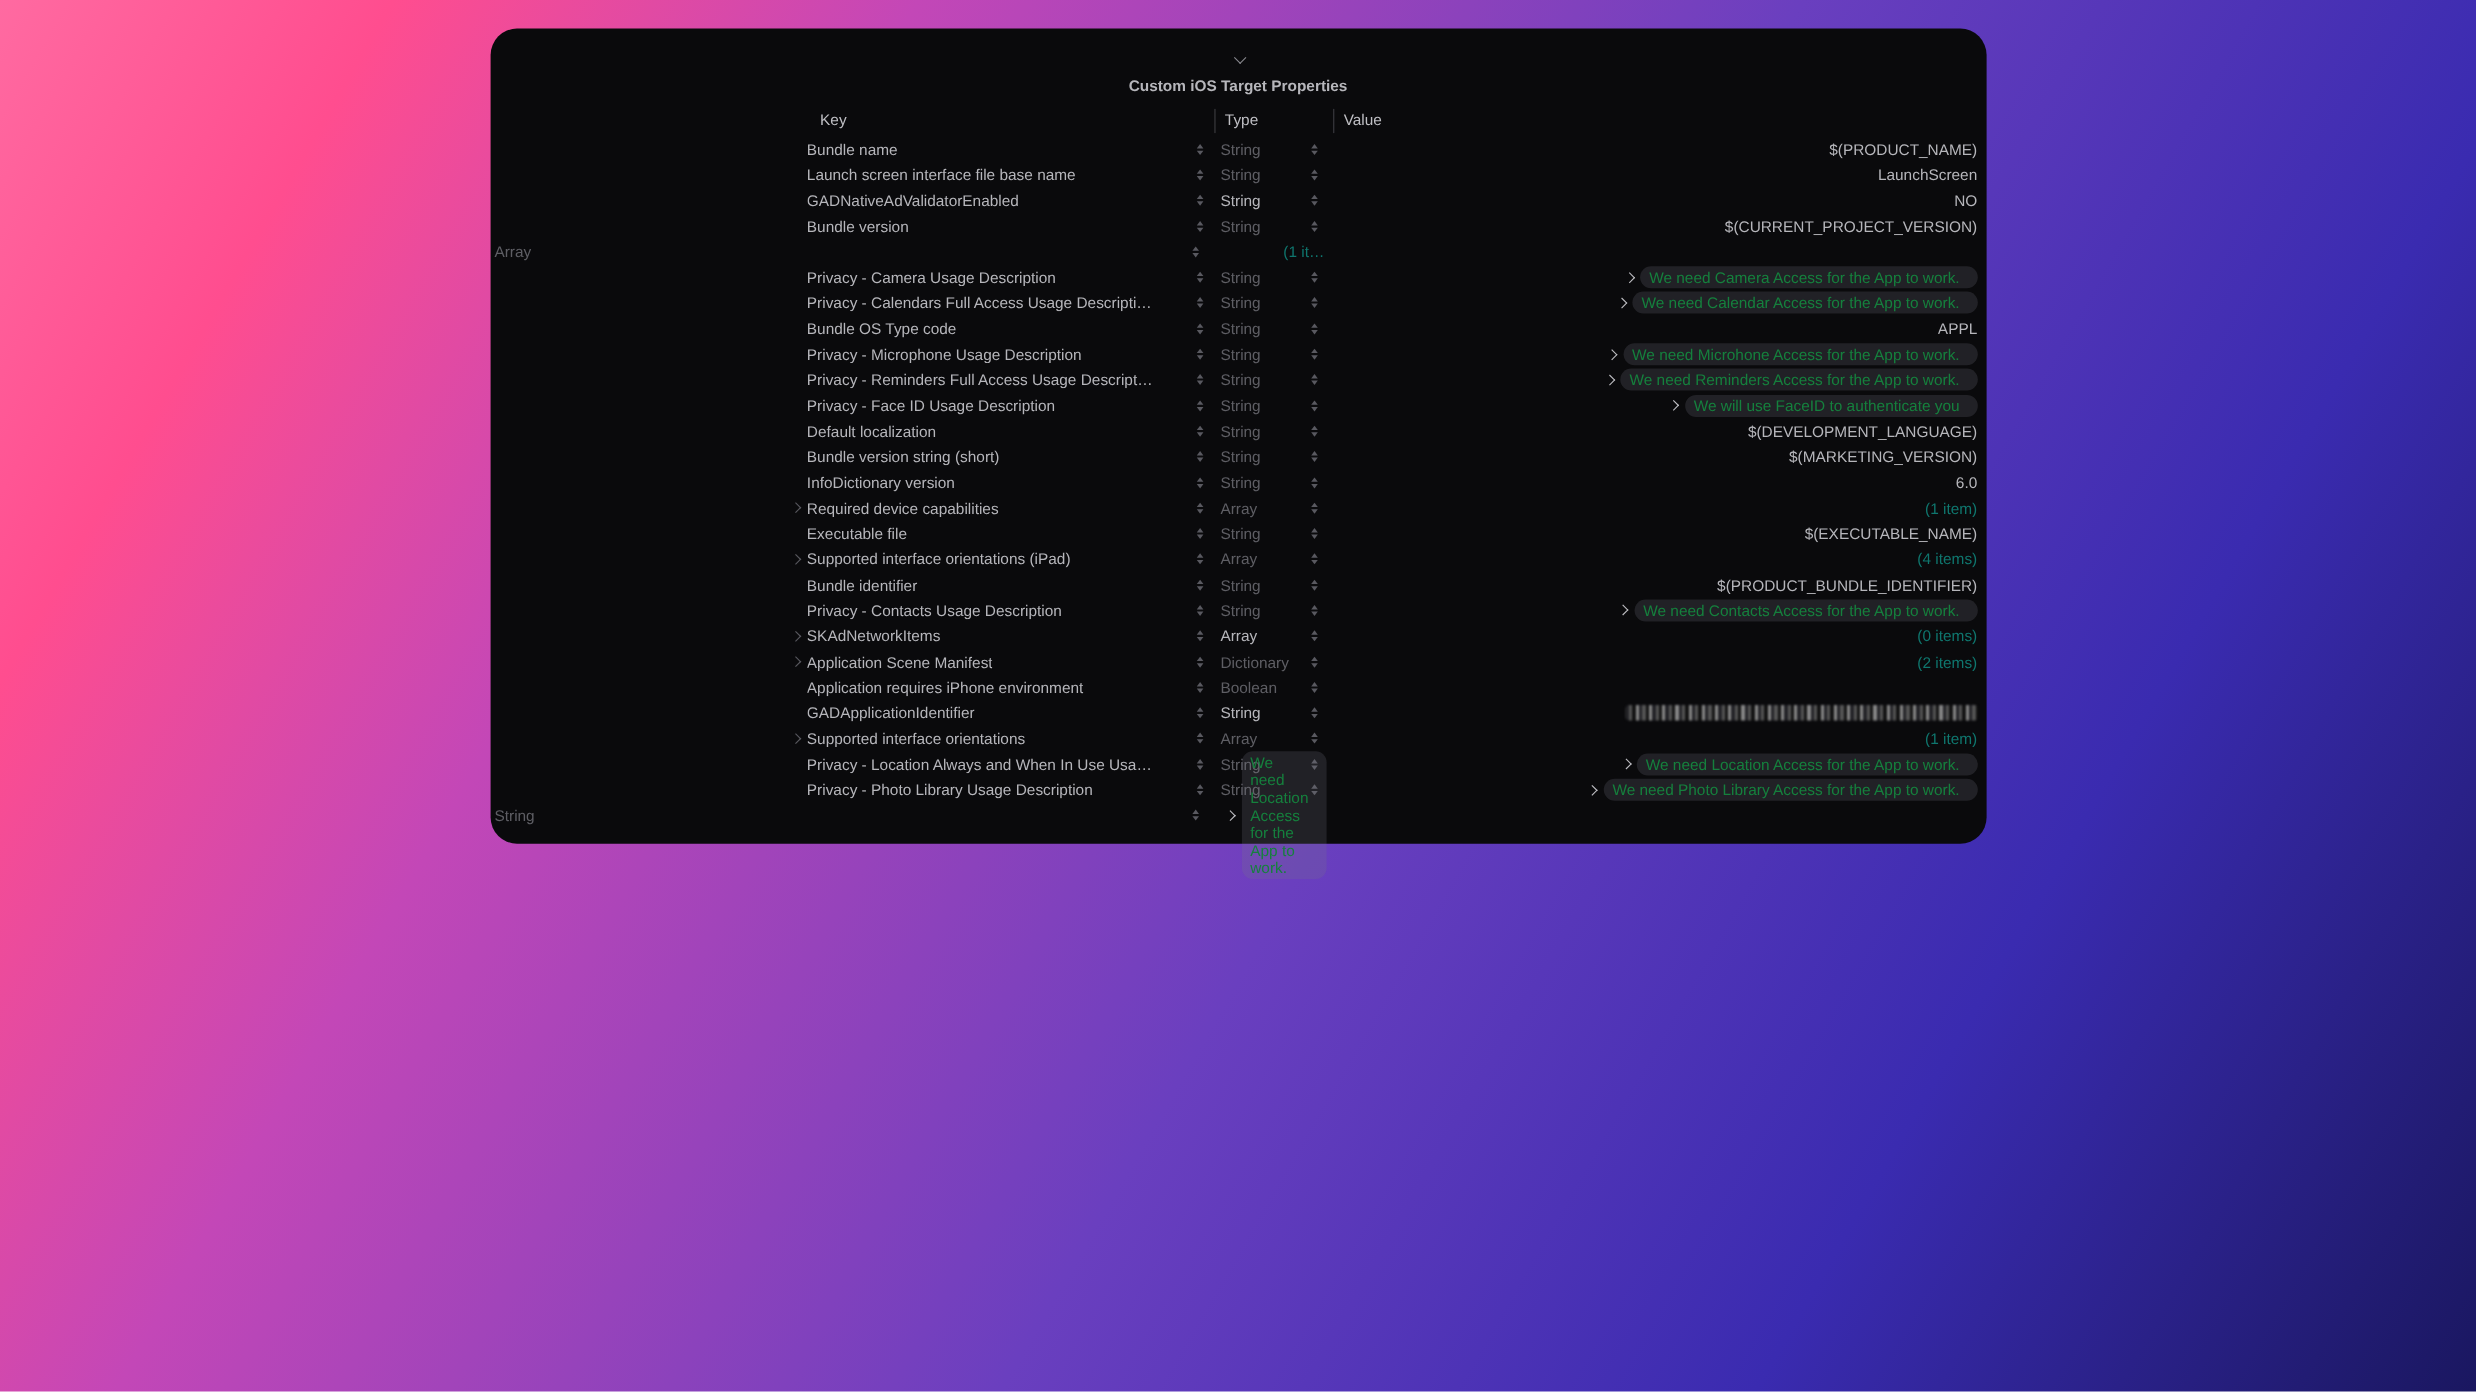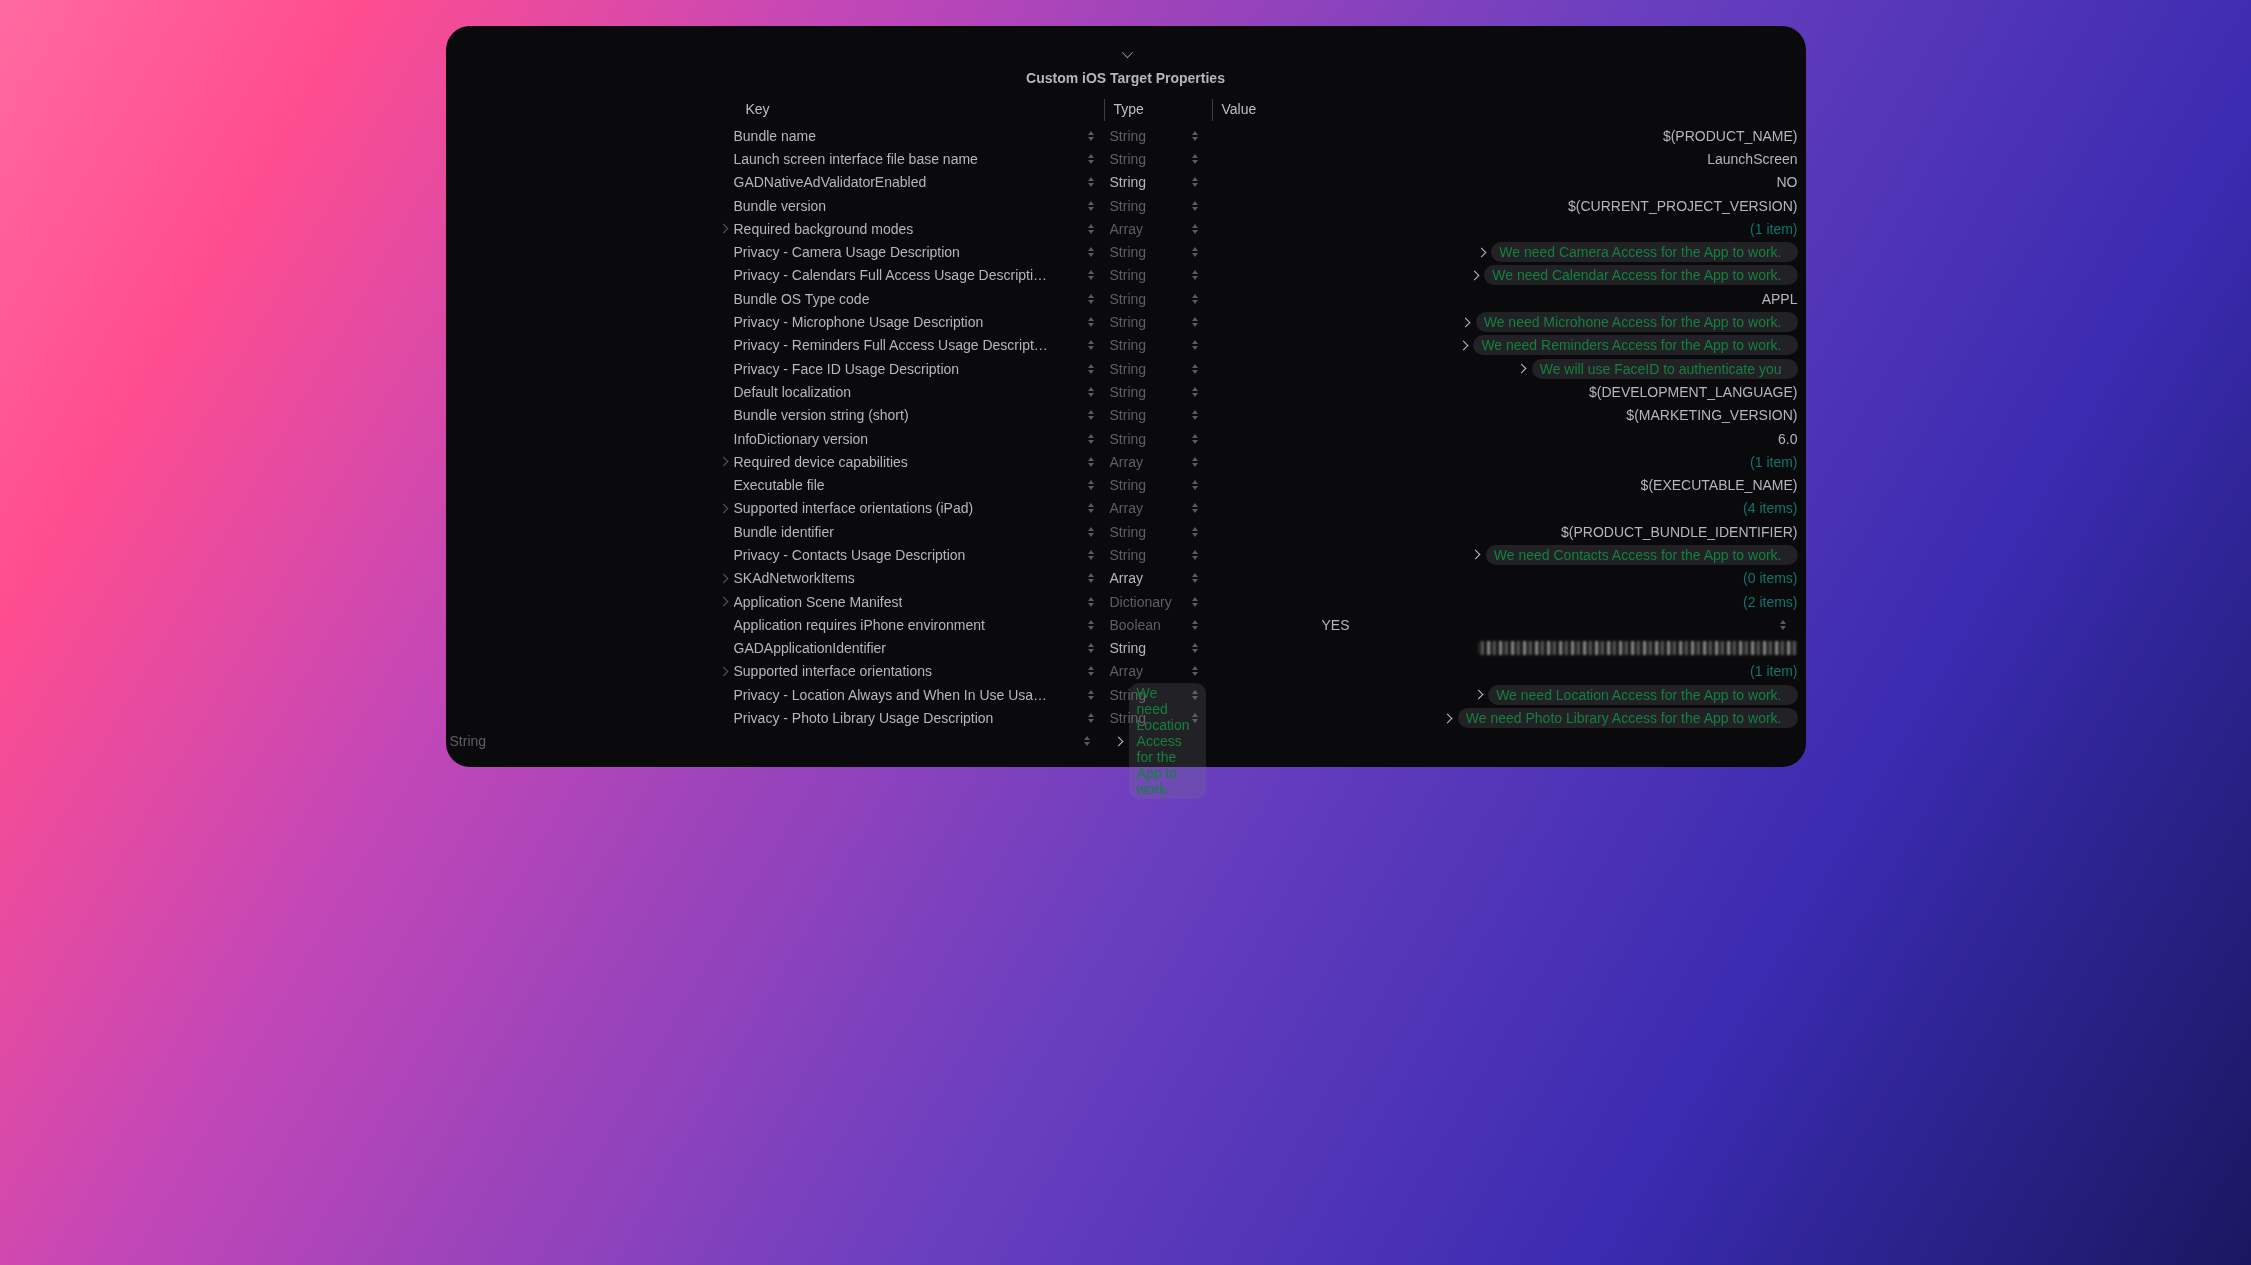--- a/index.html
+++ b/index.html
@@ -152,284 +152,277 @@
           <div class="type-cell">
             <span class="type-text type-dim">String</span>
             <span class="stepper"></span>
           </div>
           <div class="value-cell">
             <span class="value-chevron-slot"></span>
             <span class="value-text">$(CURRENT_PROJECT_VERSION)</span>
           </div>
         </div>
         <div class="row">
+          <div class="type-cell">
+            <span class="type-text type-dim">Array</span>
+            <span class="stepper"></span>
+          </div>
+          <div class="value-cell">
+            <span class="value-chevron-slot"></span>
+            <span class="value-text value-dim">(1 item)</span>
+          </div>
+        </div>
+        <div class="row">
+          <div class="key-cell">
+            <span class="expand-slot"></span>
+            <span class="key-text">Privacy - Camera Usage Description</span>
+            <span class="stepper"></span>
+          </div>
+          <div class="type-cell">
+            <span class="type-text type-dim">String</span>
+            <span class="stepper"></span>
+          </div>
+          <div class="value-cell">
+            <span class="value-chevron-slot">
+              <span class="chevron chevron-right chevron-right-light"></span>
+            </span>
+            <span class="hl">We need Camera Access for the App to work.</span>
+          </div>
+        </div>
+        <div class="row">
+          <div class="key-cell">
+            <span class="expand-slot"></span>
+            <span class="key-text">Privacy - Calendars Full Access Usage Descripti…</span>
+            <span class="stepper"></span>
+          </div>
+          <div class="type-cell">
+            <span class="type-text type-dim">String</span>
+            <span class="stepper"></span>
+          </div>
+          <div class="value-cell">
+            <span class="value-chevron-slot">
+              <span class="chevron chevron-right chevron-right-light"></span>
+            </span>
+            <span class="hl">We need Calendar Access for the App to work.</span>
+          </div>
+        </div>
+        <div class="row">
+          <div class="key-cell">
+            <span class="expand-slot"></span>
+            <span class="key-text">Bundle OS Type code</span>
+            <span class="stepper"></span>
+          </div>
+          <div class="type-cell">
+            <span class="type-text type-dim">String</span>
+            <span class="stepper"></span>
+          </div>
+          <div class="value-cell">
+            <span class="value-chevron-slot"></span>
+            <span class="value-text">APPL</span>
+          </div>
+        </div>
+        <div class="row">
+          <div class="key-cell">
+            <span class="expand-slot"></span>
+            <span class="key-text">Privacy - Microphone Usage Description</span>
+            <span class="stepper"></span>
+          </div>
+          <div class="type-cell">
+            <span class="type-text type-dim">String</span>
+            <span class="stepper"></span>
+          </div>
+          <div class="value-cell">
+            <span class="value-chevron-slot">
+              <span class="chevron chevron-right chevron-right-light"></span>
+            </span>
+            <span class="hl">We need Microhone Access for the App to work.</span>
+          </div>
+        </div>
+        <div class="row">
+          <div class="key-cell">
+            <span class="expand-slot"></span>
+            <span class="key-text">Privacy - Reminders Full Access Usage Descript…</span>
+            <span class="stepper"></span>
+          </div>
+          <div class="type-cell">
+            <span class="type-text type-dim">String</span>
+            <span class="stepper"></span>
+          </div>
+          <div class="value-cell">
+            <span class="value-chevron-slot">
+              <span class="chevron chevron-right chevron-right-light"></span>
+            </span>
+            <span class="hl">We need Reminders Access for the App to work.</span>
+          </div>
+        </div>
+        <div class="row">
+          <div class="key-cell">
+            <span class="expand-slot"></span>
+            <span class="key-text">Privacy - Face ID Usage Description</span>
+            <span class="stepper"></span>
+          </div>
+          <div class="type-cell">
+            <span class="type-text type-dim">String</span>
+            <span class="stepper"></span>
+          </div>
+          <div class="value-cell">
+            <span class="value-chevron-slot">
+              <span class="chevron chevron-right chevron-right-light"></span>
+            </span>
+            <span class="hl">We will use FaceID to authenticate you</span>
+          </div>
+        </div>
+        <div class="row">
+          <div class="key-cell">
+            <span class="expand-slot"></span>
+            <span class="key-text">Default localization</span>
+            <span class="stepper"></span>
+          </div>
+          <div class="type-cell">
+            <span class="type-text type-dim">String</span>
+            <span class="stepper"></span>
+          </div>
+          <div class="value-cell">
+            <span class="value-chevron-slot"></span>
+            <span class="value-text">$(DEVELOPMENT_LANGUAGE)</span>
+          </div>
+        </div>
+        <div class="row">
+          <div class="key-cell">
+            <span class="expand-slot"></span>
+            <span class="key-text">Bundle version string (short)</span>
+            <span class="stepper"></span>
+          </div>
+          <div class="type-cell">
+            <span class="type-text type-dim">String</span>
+            <span class="stepper"></span>
+          </div>
+          <div class="value-cell">
+            <span class="value-chevron-slot"></span>
+            <span class="value-text">$(MARKETING_VERSION)</span>
+          </div>
+        </div>
+        <div class="row">
+          <div class="key-cell">
+            <span class="expand-slot"></span>
+            <span class="key-text">InfoDictionary version</span>
+            <span class="stepper"></span>
+          </div>
+          <div class="type-cell">
+            <span class="type-text type-dim">String</span>
+            <span class="stepper"></span>
+          </div>
+          <div class="value-cell">
+            <span class="value-chevron-slot"></span>
+            <span class="value-text">6.0</span>
+          </div>
+        </div>
+        <div class="row">
           <div class="key-cell">
             <span class="expand-slot">
               <span class="chevron chevron-right"></span>
             </span>
-            <span class="key-text">Required background modes</span>
+            <span class="key-text">Required device capabilities</span>
             <span class="stepper"></span>
           </div>
           <div class="type-cell">
             <span class="type-text type-dim">Array</span>
             <span class="stepper"></span>
           </div>
           <div class="value-cell">
             <span class="value-chevron-slot"></span>
             <span class="value-text value-dim">(1 item)</span>
           </div>
         </div>
         <div class="row">
           <div class="key-cell">
             <span class="expand-slot"></span>
-            <span class="key-text">Privacy - Camera Usage Description</span>
-            <span class="stepper"></span>
-          </div>
-          <div class="type-cell">
-            <span class="type-text type-dim">String</span>
-            <span class="stepper"></span>
-          </div>
-          <div class="value-cell">
-            <span class="value-chevron-slot">
-              <span class="chevron chevron-right chevron-right-light"></span>
-            </span>
-            <span class="hl">We need Camera Access for the App to work.</span>
-          </div>
-        </div>
-        <div class="row">
-          <div class="key-cell">
-            <span class="expand-slot"></span>
-            <span class="key-text">Privacy - Calendars Full Access Usage Descripti…</span>
-            <span class="stepper"></span>
-          </div>
-          <div class="type-cell">
-            <span class="type-text type-dim">String</span>
-            <span class="stepper"></span>
-          </div>
-          <div class="value-cell">
-            <span class="value-chevron-slot">
-              <span class="chevron chevron-right chevron-right-light"></span>
-            </span>
-            <span class="hl">We need Calendar Access for the App to work.</span>
-          </div>
-        </div>
-        <div class="row">
-          <div class="key-cell">
-            <span class="expand-slot"></span>
-            <span class="key-text">Bundle OS Type code</span>
-            <span class="stepper"></span>
-          </div>
-          <div class="type-cell">
-            <span class="type-text type-dim">String</span>
-            <span class="stepper"></span>
-          </div>
-          <div class="value-cell">
-            <span class="value-chevron-slot"></span>
-            <span class="value-text">APPL</span>
-          </div>
-        </div>
-        <div class="row">
-          <div class="key-cell">
-            <span class="expand-slot"></span>
-            <span class="key-text">Privacy - Microphone Usage Description</span>
-            <span class="stepper"></span>
-          </div>
-          <div class="type-cell">
-            <span class="type-text type-dim">String</span>
-            <span class="stepper"></span>
-          </div>
-          <div class="value-cell">
-            <span class="value-chevron-slot">
-              <span class="chevron chevron-right chevron-right-light"></span>
-            </span>
-            <span class="hl">We need Microhone Access for the App to work.</span>
-          </div>
-        </div>
-        <div class="row">
-          <div class="key-cell">
-            <span class="expand-slot"></span>
-            <span class="key-text">Privacy - Reminders Full Access Usage Descript…</span>
-            <span class="stepper"></span>
-          </div>
-          <div class="type-cell">
-            <span class="type-text type-dim">String</span>
-            <span class="stepper"></span>
-          </div>
-          <div class="value-cell">
-            <span class="value-chevron-slot">
-              <span class="chevron chevron-right chevron-right-light"></span>
-            </span>
-            <span class="hl">We need Reminders Access for the App to work.</span>
-          </div>
-        </div>
-        <div class="row">
-          <div class="key-cell">
-            <span class="expand-slot"></span>
-            <span class="key-text">Privacy - Face ID Usage Description</span>
-            <span class="stepper"></span>
-          </div>
-          <div class="type-cell">
-            <span class="type-text type-dim">String</span>
-            <span class="stepper"></span>
-          </div>
-          <div class="value-cell">
-            <span class="value-chevron-slot">
-              <span class="chevron chevron-right chevron-right-light"></span>
-            </span>
-            <span class="hl">We will use FaceID to authenticate you</span>
-          </div>
-        </div>
-        <div class="row">
-          <div class="key-cell">
-            <span class="expand-slot"></span>
-            <span class="key-text">Default localization</span>
-            <span class="stepper"></span>
-          </div>
-          <div class="type-cell">
-            <span class="type-text type-dim">String</span>
-            <span class="stepper"></span>
-          </div>
-          <div class="value-cell">
-            <span class="value-chevron-slot"></span>
-            <span class="value-text">$(DEVELOPMENT_LANGUAGE)</span>
-          </div>
-        </div>
-        <div class="row">
-          <div class="key-cell">
-            <span class="expand-slot"></span>
-            <span class="key-text">Bundle version string (short)</span>
-            <span class="stepper"></span>
-          </div>
-          <div class="type-cell">
-            <span class="type-text type-dim">String</span>
-            <span class="stepper"></span>
-          </div>
-          <div class="value-cell">
-            <span class="value-chevron-slot"></span>
-            <span class="value-text">$(MARKETING_VERSION)</span>
-          </div>
-        </div>
-        <div class="row">
-          <div class="key-cell">
-            <span class="expand-slot"></span>
-            <span class="key-text">InfoDictionary version</span>
-            <span class="stepper"></span>
-          </div>
-          <div class="type-cell">
-            <span class="type-text type-dim">String</span>
-            <span class="stepper"></span>
-          </div>
-          <div class="value-cell">
-            <span class="value-chevron-slot"></span>
-            <span class="value-text">6.0</span>
+            <span class="key-text">Executable file</span>
+            <span class="stepper"></span>
+          </div>
+          <div class="type-cell">
+            <span class="type-text type-dim">String</span>
+            <span class="stepper"></span>
+          </div>
+          <div class="value-cell">
+            <span class="value-chevron-slot"></span>
+            <span class="value-text">$(EXECUTABLE_NAME)</span>
           </div>
         </div>
         <div class="row">
           <div class="key-cell">
             <span class="expand-slot">
               <span class="chevron chevron-right"></span>
             </span>
-            <span class="key-text">Required device capabilities</span>
+            <span class="key-text">Supported interface orientations (iPad)</span>
             <span class="stepper"></span>
           </div>
           <div class="type-cell">
             <span class="type-text type-dim">Array</span>
             <span class="stepper"></span>
           </div>
           <div class="value-cell">
             <span class="value-chevron-slot"></span>
-            <span class="value-text value-dim">(1 item)</span>
-          </div>
-        </div>
-        <div class="row">
-          <div class="key-cell">
-            <span class="expand-slot"></span>
-            <span class="key-text">Executable file</span>
-            <span class="stepper"></span>
-          </div>
-          <div class="type-cell">
-            <span class="type-text type-dim">String</span>
-            <span class="stepper"></span>
-          </div>
-          <div class="value-cell">
-            <span class="value-chevron-slot"></span>
-            <span class="value-text">$(EXECUTABLE_NAME)</span>
+            <span class="value-text value-dim">(4 items)</span>
+          </div>
+        </div>
+        <div class="row">
+          <div class="key-cell">
+            <span class="expand-slot"></span>
+            <span class="key-text">Bundle identifier</span>
+            <span class="stepper"></span>
+          </div>
+          <div class="type-cell">
+            <span class="type-text type-dim">String</span>
+            <span class="stepper"></span>
+          </div>
+          <div class="value-cell">
+            <span class="value-chevron-slot"></span>
+            <span class="value-text">$(PRODUCT_BUNDLE_IDENTIFIER)</span>
+          </div>
+        </div>
+        <div class="row">
+          <div class="key-cell">
+            <span class="expand-slot"></span>
+            <span class="key-text">Privacy - Contacts Usage Description</span>
+            <span class="stepper"></span>
+          </div>
+          <div class="type-cell">
+            <span class="type-text type-dim">String</span>
+            <span class="stepper"></span>
+          </div>
+          <div class="value-cell">
+            <span class="value-chevron-slot">
+              <span class="chevron chevron-right chevron-right-light"></span>
+            </span>
+            <span class="hl">We need Contacts Access for the App to work.</span>
           </div>
         </div>
         <div class="row">
           <div class="key-cell">
             <span class="expand-slot">
               <span class="chevron chevron-right"></span>
             </span>
-            <span class="key-text">Supported interface orientations (iPad)</span>
-            <span class="stepper"></span>
-          </div>
-          <div class="type-cell">
-            <span class="type-text type-dim">Array</span>
-            <span class="stepper"></span>
-          </div>
-          <div class="value-cell">
-            <span class="value-chevron-slot"></span>
-            <span class="value-text value-dim">(4 items)</span>
-          </div>
-        </div>
-        <div class="row">
-          <div class="key-cell">
-            <span class="expand-slot"></span>
-            <span class="key-text">Bundle identifier</span>
-            <span class="stepper"></span>
-          </div>
-          <div class="type-cell">
-            <span class="type-text type-dim">String</span>
-            <span class="stepper"></span>
-          </div>
-          <div class="value-cell">
-            <span class="value-chevron-slot"></span>
-            <span class="value-text">$(PRODUCT_BUNDLE_IDENTIFIER)</span>
-          </div>
-        </div>
-        <div class="row">
-          <div class="key-cell">
-            <span class="expand-slot"></span>
-            <span class="key-text">Privacy - Contacts Usage Description</span>
-            <span class="stepper"></span>
-          </div>
-          <div class="type-cell">
-            <span class="type-text type-dim">String</span>
-            <span class="stepper"></span>
-          </div>
-          <div class="value-cell">
-            <span class="value-chevron-slot">
-              <span class="chevron chevron-right chevron-right-light"></span>
-            </span>
-            <span class="hl">We need Contacts Access for the App to work.</span>
+            <span class="key-text">SKAdNetworkItems</span>
+            <span class="stepper"></span>
+          </div>
+          <div class="type-cell">
+            <span class="type-text type-bright">Array</span>
+            <span class="stepper"></span>
+          </div>
+          <div class="value-cell">
+            <span class="value-chevron-slot"></span>
+            <span class="value-text value-dim">(0 items)</span>
           </div>
         </div>
         <div class="row">
           <div class="key-cell">
             <span class="expand-slot">
               <span class="chevron chevron-right"></span>
             </span>
-            <span class="key-text">SKAdNetworkItems</span>
-            <span class="stepper"></span>
-          </div>
-          <div class="type-cell">
-            <span class="type-text type-bright">Array</span>
-            <span class="stepper"></span>
-          </div>
-          <div class="value-cell">
-            <span class="value-chevron-slot"></span>
-            <span class="value-text value-dim">(0 items)</span>
-          </div>
-        </div>
-        <div class="row">
-          <div class="key-cell">
-            <span class="expand-slot">
-              <span class="chevron chevron-right"></span>
-            </span>
             <span class="key-text">Application Scene Manifest</span>
             <span class="stepper"></span>
           </div>
           <div class="type-cell">
             <span class="type-text type-dim">Dictionary</span>
             <span class="stepper"></span>
           </div>
           <div class="value-cell">
             <span class="value-chevron-slot"></span>
             <span class="value-text value-dim">(2 items)</span>
@@ -437,27 +430,20 @@
         </div>
         <div class="row">
           <div class="key-cell">
             <span class="expand-slot"></span>
             <span class="key-text">Application requires iPhone environment</span>
             <span class="stepper"></span>
           </div>
           <div class="type-cell">
             <span class="type-text type-dim">Boolean</span>
             <span class="stepper"></span>
-          </div>
-          <div class="value-cell">
-            <span class="value-chevron-slot"></span>
-            <span class="yes-wrap">
-              <span class="value-text">YES</span>
-              <span class="stepper"></span>
-            </span>
           </div>
         </div>
         <div class="row">
           <div class="key-cell">
             <span class="expand-slot"></span>
             <span class="key-text">GADApplicationIdentifier</span>
             <span class="stepper"></span>
           </div>
           <div class="type-cell">
             <span class="type-text type-bright">String</span>

